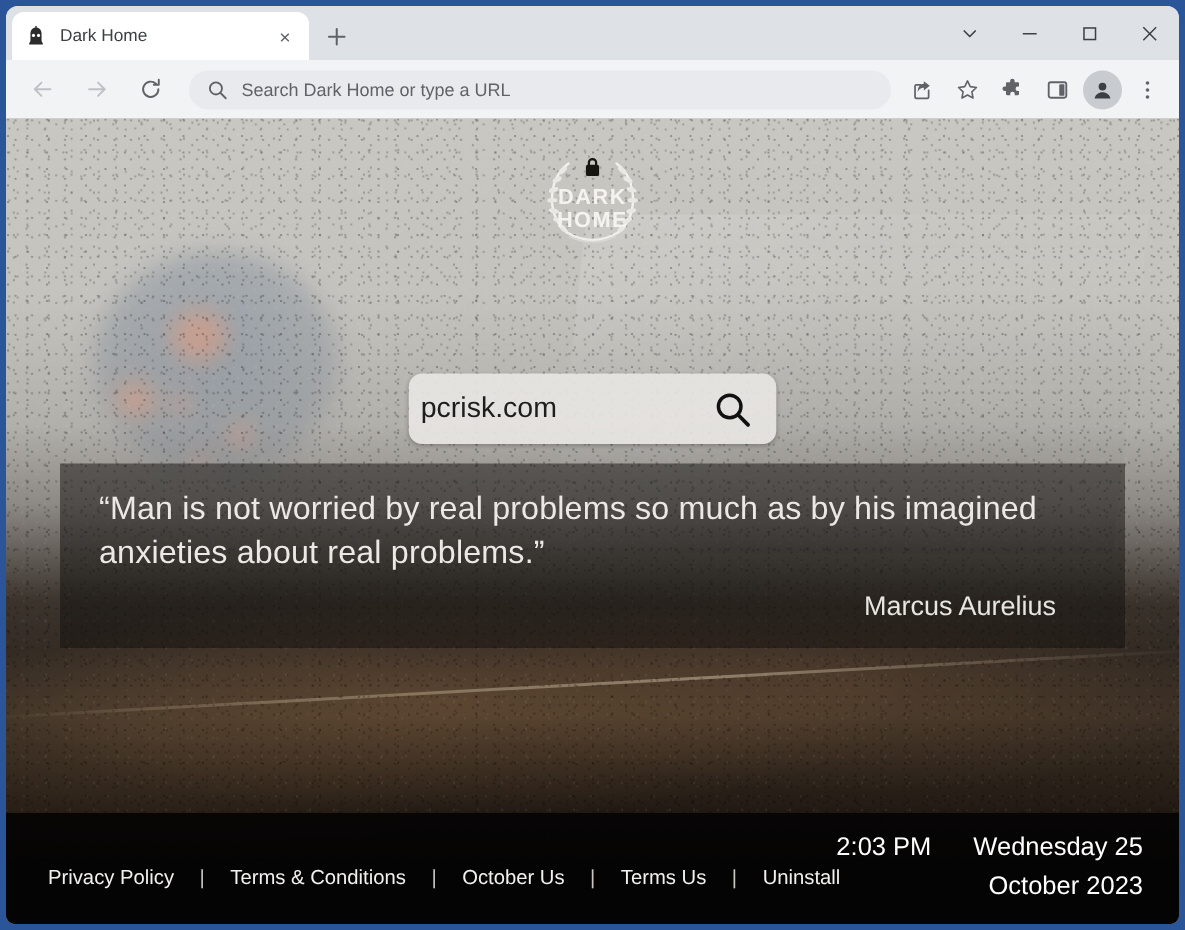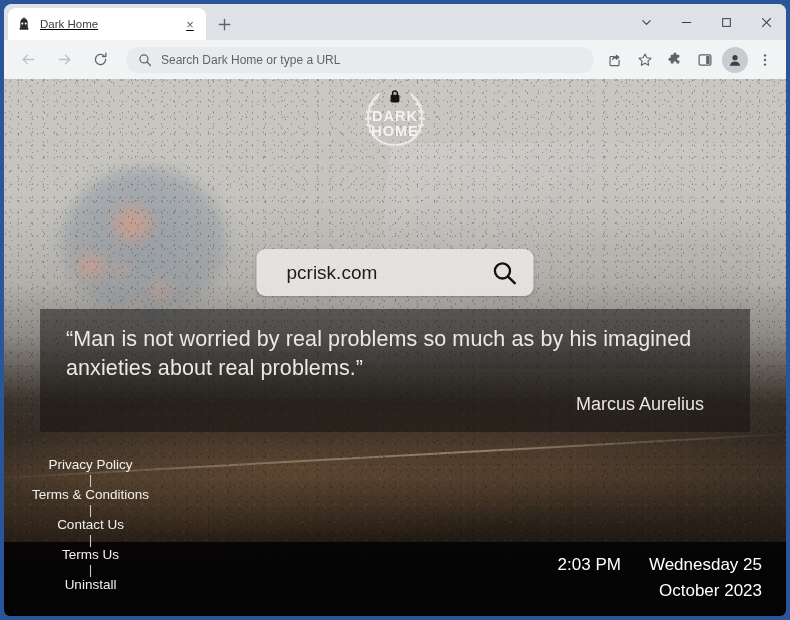--- a/index.html
+++ b/index.html
@@ -45,21 +45,20 @@
     position: absolute;
     left: 4px; top: 4px;
     width: 198px;
     height: 32px;
     background: #ffffff;
     border-radius: 8px 8px 0 0;
     display: flex;
     align-items: center;
     padding: 0 8px;
     box-sizing: border-box;
-    text-decoration: underline;
   }
 
   .tab-favicon {
     width: 16px; height: 16px;
     flex: 0 0 16px;
     margin-right: 8px;
     display: block;
   }
 
   .tab-title {
@@ -278,41 +277,41 @@
       radial-gradient(circle at 67% 61%, rgba(255,255,255,.16) 0.6px, transparent 0.9px),
       radial-gradient(circle at 85% 77%, rgba(255,255,255,.12) 0.6px, transparent 0.9px),
       radial-gradient(circle at 5% 83%,  rgba(255,255,255,.10) 0.6px, transparent 0.9px);
     background-size: 13px 11px, 17px 15px, 11px 13px, 19px 17px, 15px 12px, 12px 16px, 18px 14px, 16px 18px, 14px 13px, 20px 16px;
   }
 
   
   #site-logo {
     position: absolute;
     left: 50%;
-    top: 6px;
+    top: 21px;
     transform: translateX(-50%);
     width: 86px;
     height: 66px;
     text-align: right;
   }
   #site-logo svg { display: block; }
 
   
   #search-box {
     position: absolute;
     left: 50%;
     top: 170px;
     transform: translateX(-50%);
-    width: 277px;
+    width: 245px;
     height: 47px;
     background: rgba(233,231,227,0.90);
     border-radius: 9px;
     display: flex;
     align-items: center;
-    padding: 0 14px 0 30px;
+    padding: 0 14px 0 8px;
     box-sizing: border-box;
     box-shadow: 0 1px 3px rgba(0,0,0,0.22);
   }
   #search-query {
     flex: 1 1 auto;
     font-size: 19px;
     color: #1d1d1d;
     background: transparent;
     border: 0;
     outline: none;
@@ -364,21 +363,20 @@
     width: 100%;
     height: 74px;
     background: rgba(5,4,4,0.92);
   }
   #footer-links {
     position: absolute;
     left: 28px;
     bottom: 24px;
     display: flex;
     align-items: center;
-    flex-direction: column;
   }
   .footer-link {
     font-size: 13.5px;
     color: #f2f0ee;
     white-space: nowrap;
   }
   .footer-sep {
     color: #c9c6c2;
     font-size: 13.5px;
     margin: 0 17px;
@@ -587,21 +585,21 @@
         <p id="quote-text">“Man is not worried by real problems so much as by his imagined anxieties about real problems.”</p>
         <div id="quote-author">Marcus Aurelius</div>
       </div>
 
       <div id="footer">
         <div id="footer-links">
           <span class="footer-link">Privacy Policy</span>
           <span class="footer-sep">|</span>
           <span class="footer-link">Terms &amp; Conditions</span>
           <span class="footer-sep">|</span>
-          <span class="footer-link">Contact Us</span>
+          <span class="footer-link">October Us</span>
           <span class="footer-sep">|</span>
           <span class="footer-link">Terms Us</span>
           <span class="footer-sep">|</span>
           <span class="footer-link">Uninstall</span>
         </div>
 
         <div id="clock">
           <div>
             <span id="clock-time">2:03 PM</span><span>Wednesday 25</span>
           </div>

